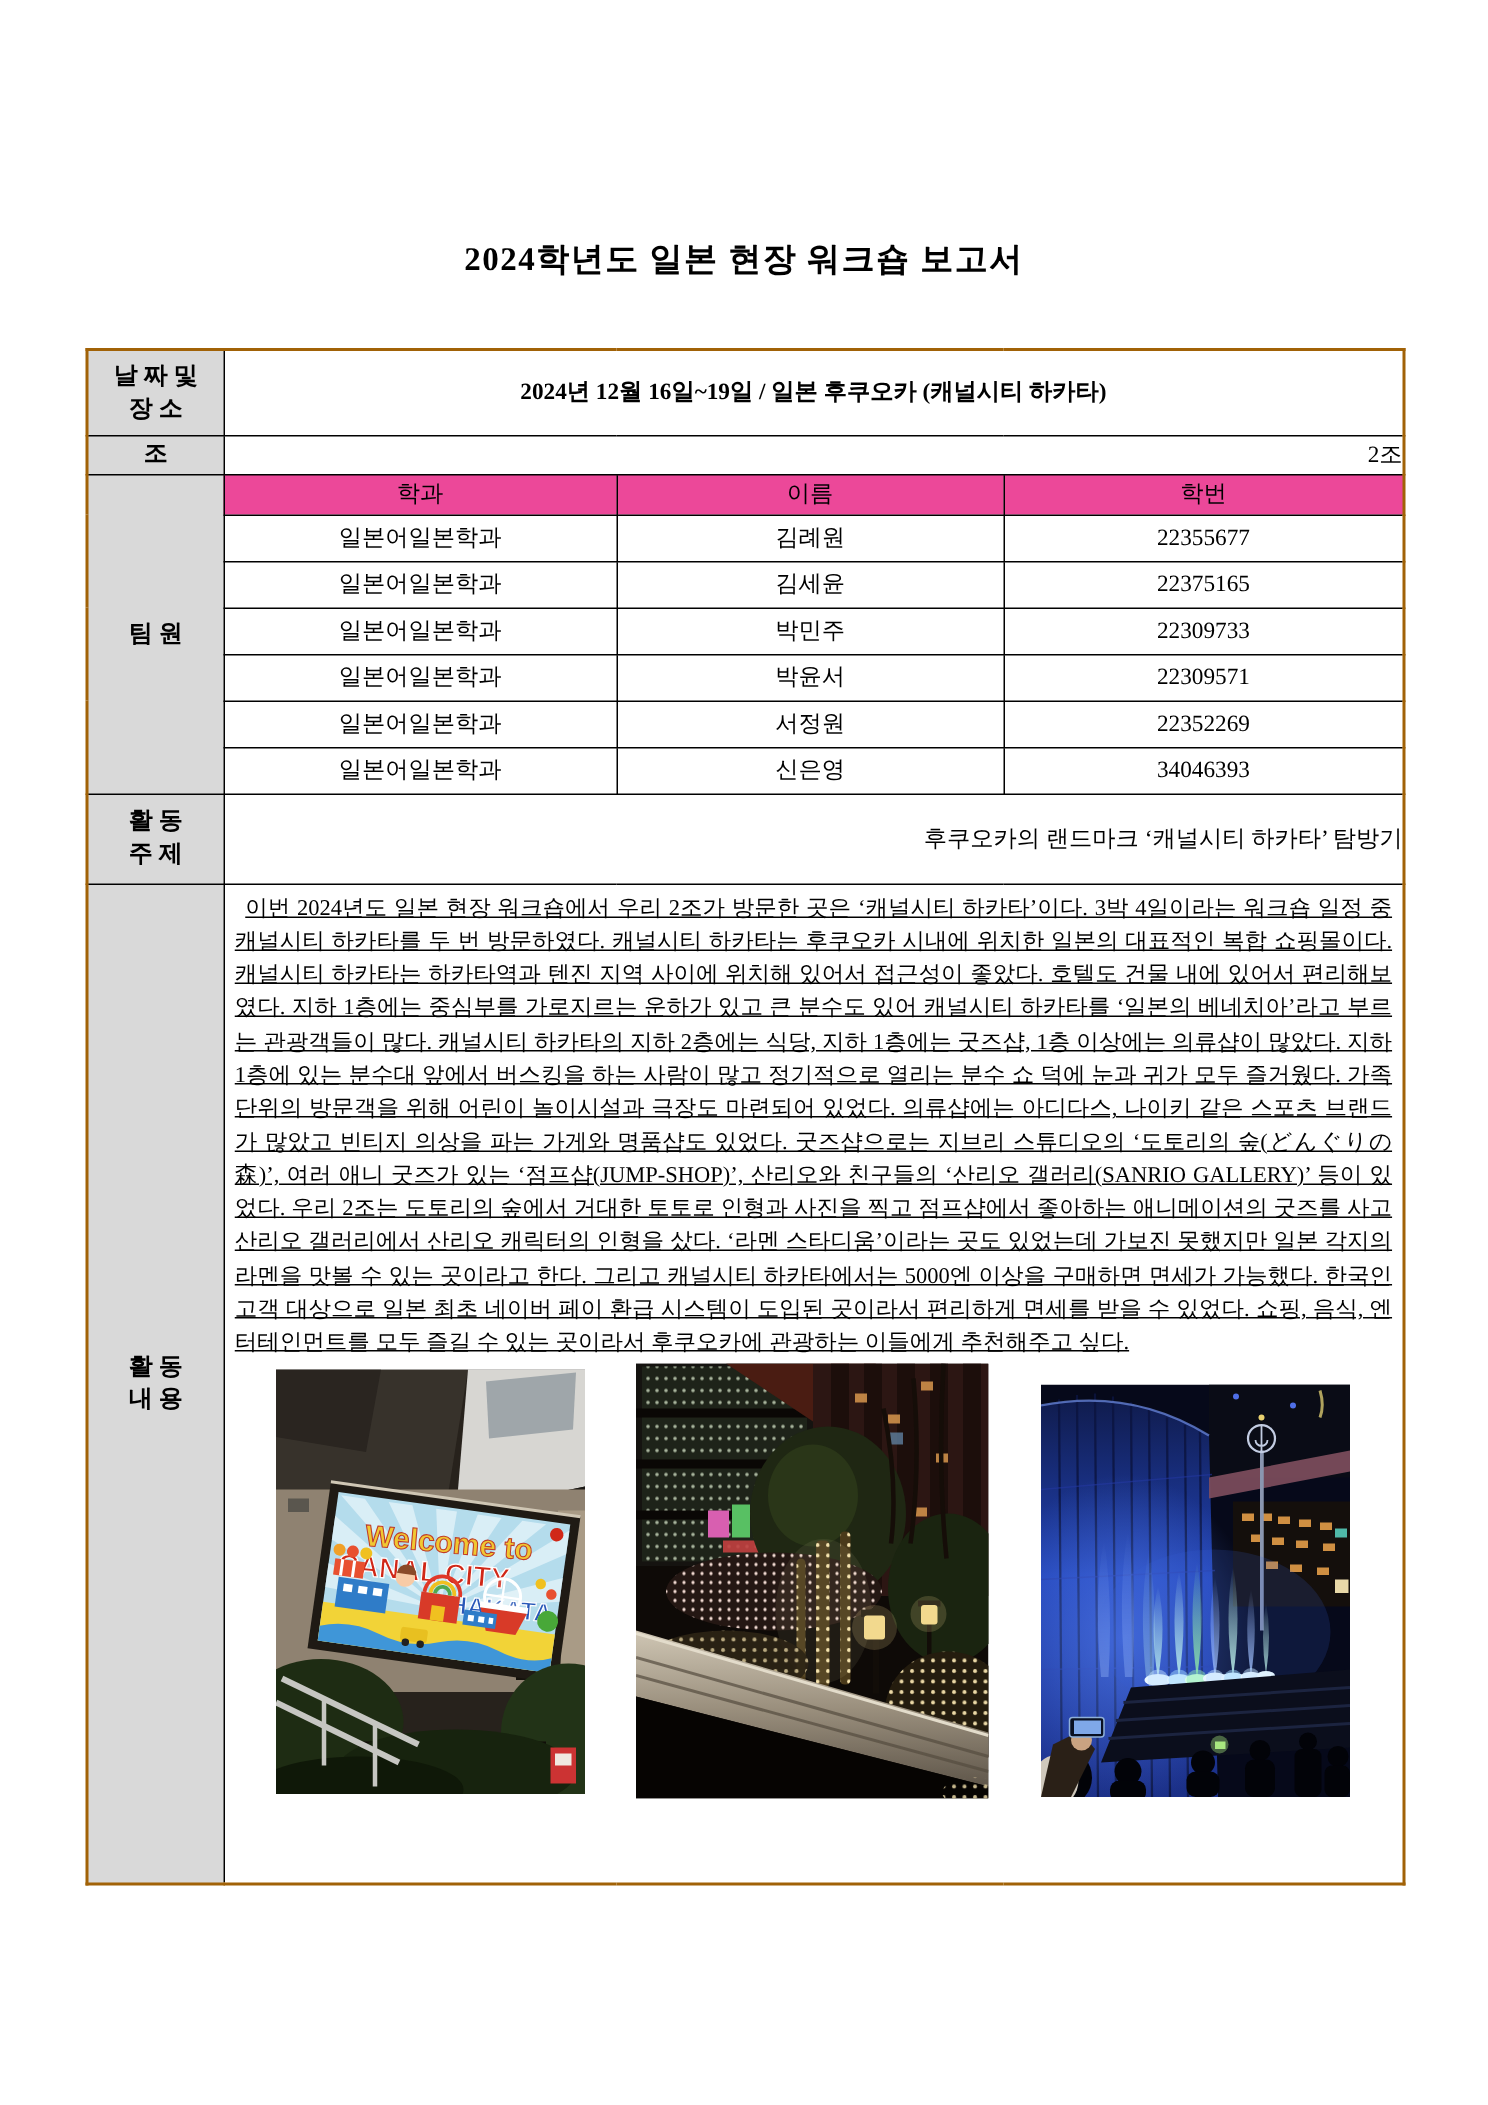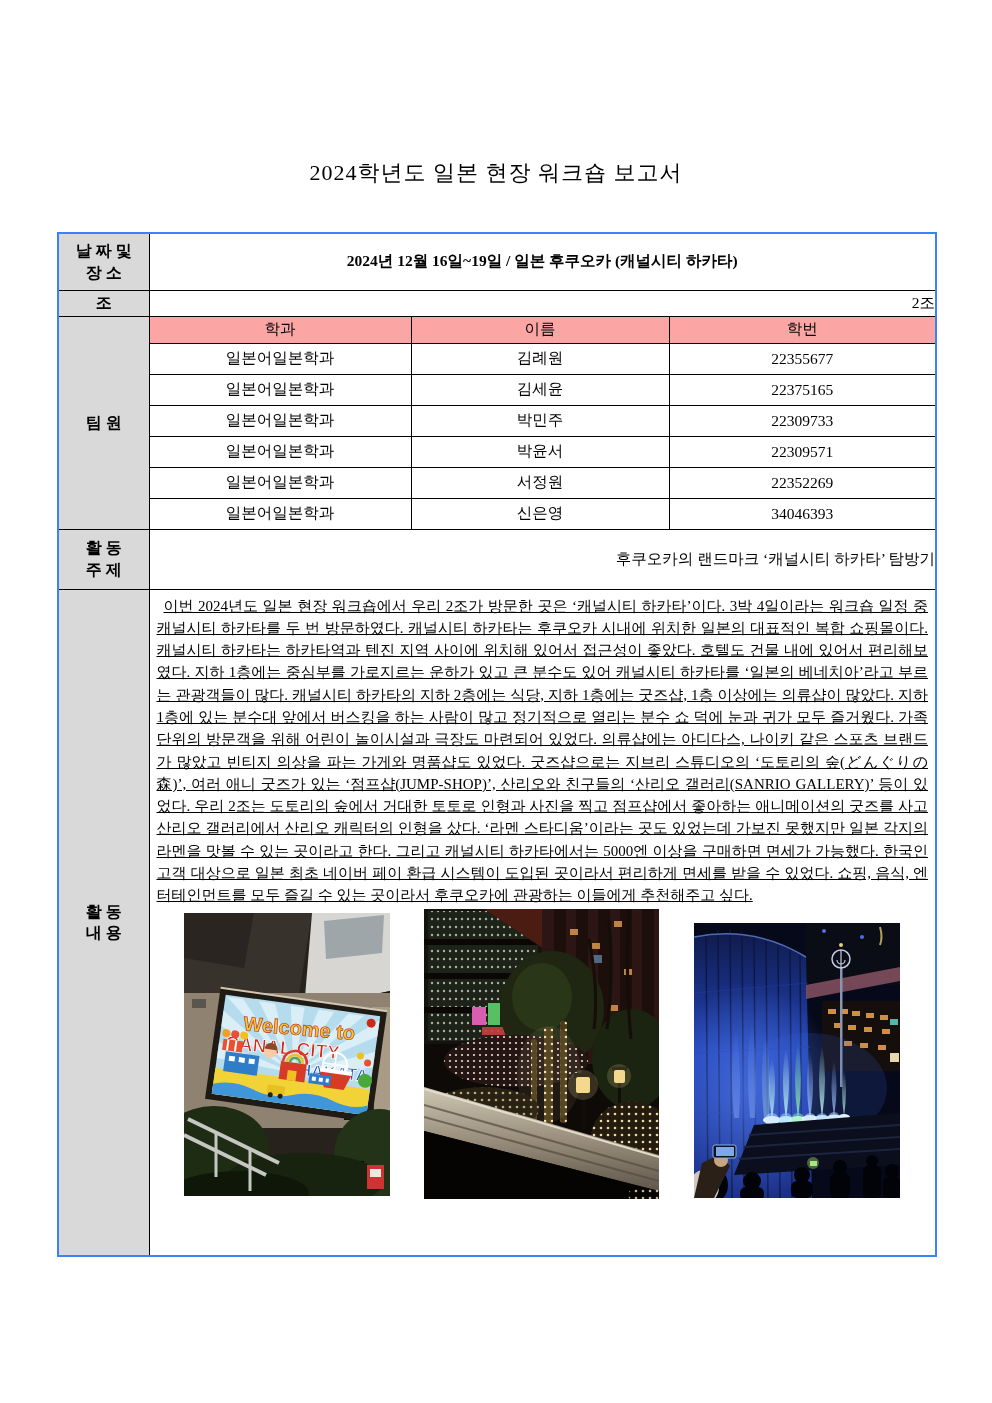--- a/index.html
+++ b/index.html
@@ -3,43 +3,43 @@
 <meta charset="utf-8">
 <style>
   html,body{margin:0;padding:0;}
   body{
     width:992px;height:1403px;background:#ffffff;position:relative;
     font-family:"Liberation Serif","DejaVu Serif",serif;color:#000;
     -webkit-font-smoothing:antialiased;
   }
   .doc-title{
     position:absolute;top:158px;left:0;width:992px;text-align:center;
-    font-size:22px;font-weight:normal;letter-spacing:1px;
+    font-size:22px;font-weight:bold;letter-spacing:1px;
   }
   table.report{
     position:absolute;left:57px;top:232px;width:878px;
     border-collapse:collapse;table-layout:fixed;
-    border:2px solid #3b82f6;font-size:15.5px;
+    border:2px solid #a16207;font-size:15.5px;
   }
   table.report th,table.report td{border:1px solid #000;padding:0;}
   col.c-label{width:91px;}
   col.c1{width:262px;} col.c2{width:258px;} col.c3{width:267px;}
   th.side{
     background:#d9d9d9;font-weight:bold;text-align:center;
     font-size:16px;vertical-align:middle;line-height:1.35;
   }
   tr.r-date{height:57px;}
   tr.r-group{height:26px;}
   tr.r-mhead{height:27px;}
   tr.r-member{height:31px;}
   tr.r-topic{height:60px;}
   tr.r-content{height:667px;}
   td.center{text-align:center;vertical-align:middle;font-weight:bold;}
   td.left{text-align:right;vertical-align:middle;padding-left:8px;}
-  tr.r-mhead td{background:#fca5a5;text-align:center;vertical-align:middle;}
+  tr.r-mhead td{background:#ec4899;text-align:center;vertical-align:middle;}
   tr.r-member td{text-align:center;vertical-align:middle;margin-left:29px;}
   td.content-cell{vertical-align:top;}
   .paragraph{
     padding:5px 7px 0 7px;text-align:justify;line-height:22.3px;
     font-size:15px;text-indent:7px;word-break:break-all;text-decoration:underline;
   }
   .photos{display:flex;align-items:flex-start;margin:2px 0 0 34px;}
   .photo{display:block;}
   .photo-1{margin-top:4px;}
   .photo-2{margin-left:34px;}

